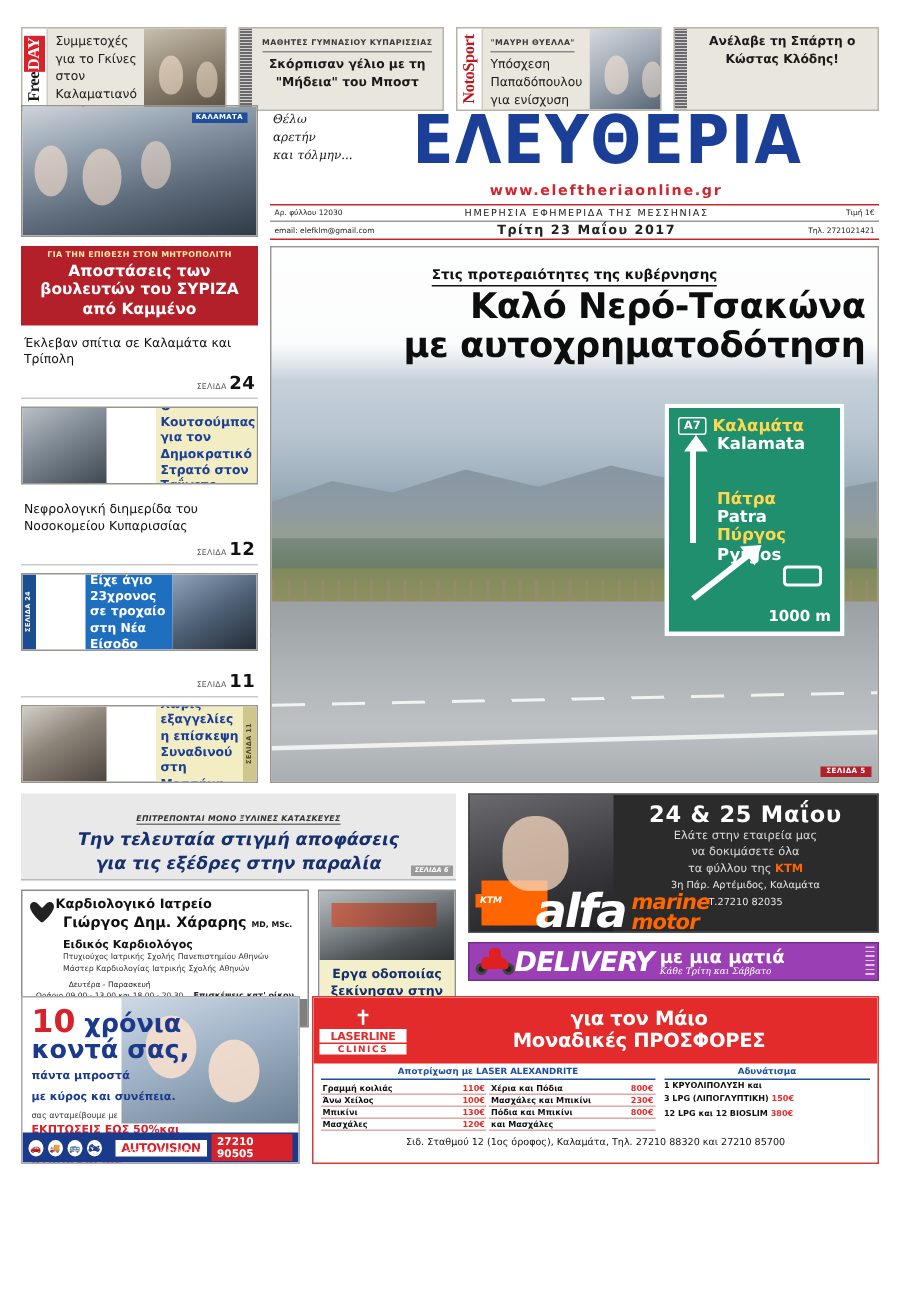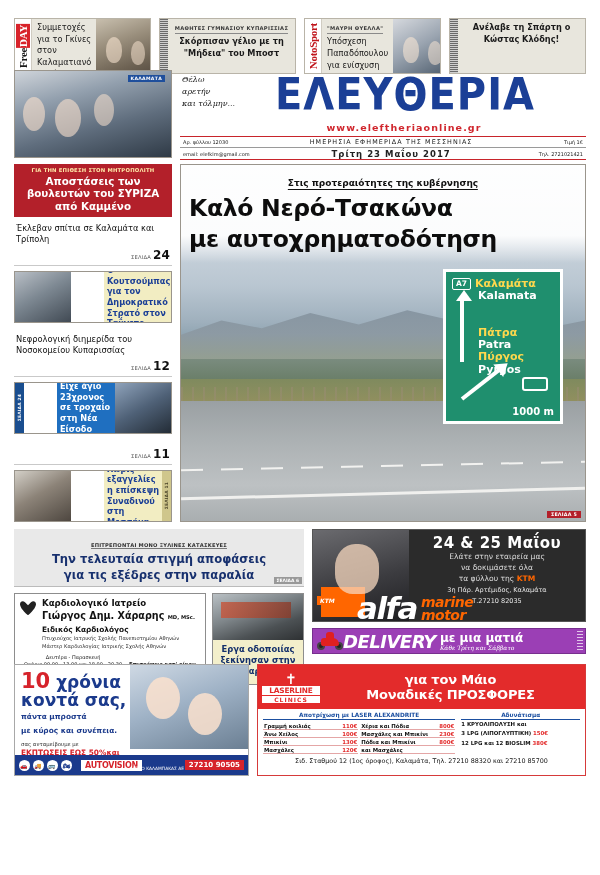--- a/index.html
+++ b/index.html
@@ -127,22 +127,22 @@
   .guardrail { position:absolute; left:0; bottom:92px; width:100%; height:10px;
       background: linear-gradient(180deg,#d6d8d6 0%,#9fa3a2 50%,#cfd2d0 100%); opacity:.95; }
   .fence { position:absolute; left:0; bottom:100px; width:100%; height:34px;
       background: repeating-linear-gradient(90deg, rgba(150,140,110,.85) 0 2px, transparent 2px 11px); opacity:.8; }
 
   .headline-wrap { position: absolute; left: 0; top: 0; width: 100%; padding: 6px 8px 10px;
       background: linear-gradient(180deg,rgba(255,255,255,.96) 0%,rgba(255,255,255,.93) 72%,rgba(255,255,255,0) 100%); }
   .hl-kicker { text-align: center; font-size: 9px; font-weight: bold; color: #111;
       border-bottom: 1.5px solid #111; display: inline-block; position: relative; left: 50%;
       transform: translateX(-50%); padding-bottom: 1px; }
-  .hl-main { text-align: left; font-size: 23.5px; font-weight: bold; line-height: 1.12; color: #0d0d0d;
-      margin-top: 5px; letter-spacing: -.3px; }
+  .hl-main { text-align: right; font-size: 23.5px; font-weight: bold; line-height: 1.12; color: #0d0d0d;
+      margin-top: 0; letter-spacing: -.3px; }
 
   .roadsign { position: absolute; right: 22px; top: 104px; width: 120px;
       background: #1f8f6e; border: 3px solid #fff; padding: 6px 6px 4px; }
   .rs-row { display: flex; align-items: center; gap: 4px; }
   .rs-badge { border: 1.5px solid #fff; color: #fff; font-size: 7.5px; font-weight: bold;
       padding: 0 3px; border-radius: 2px; line-height: 1.35; }
   .rs-gr { color: #ffd84d; font-weight: bold; font-size: 11px; line-height: 1.12; }
   .rs-en { color: #fff; font-weight: bold; font-size: 11px; line-height: 1.12; }
   .rs-arrow-up { position: absolute; left: 14px; top: 26px; width: 0; height: 64px;
       border-left: 4px solid #fff; }
@@ -156,30 +156,30 @@
       border: 2px solid #fff; border-radius: 3px; }
   .rs-dist { text-align: right; color: #fff; font-weight: bold; font-size: 10px; margin-top: 30px; }
   .rs-block2 { margin-top: 24px; padding-left: 26px; }
   .page-badge { position: absolute; right: 4px; bottom: 3px; background: #b3202a; color: #fff;
       font-size: 4.8px; font-weight: bold; padding: 1px 4px; letter-spacing: .2px; }
 
   
   .midrow { display: flex; gap: 8px; margin-top: 7px; height: 128px; }
   .mid-left { width: 290px; flex: none; }
   .mid-right { flex: 1; }
-  .gray-strip { background: #e9e9e9; border-bottom: 1px solid #bbb; text-align: center; padding: 3px 0 4px; position: relative; }
+  .gray-strip { background: #e9e9e9; border-bottom: 1px solid #bbb; text-align: center; padding: 3px 0 4px; position: relative; font-style: italic; }
   .gs-k { font-size: 5.2px; font-weight: bold; color: #333; border-bottom: 1px solid #777; display: inline-block; letter-spacing:.2px;}
   .gs-t { font-size: 11.6px; font-weight: bold; color: #17306e; line-height: 1.18; margin-top: 2px; }
   .gs-badge { position: absolute; right: 2px; bottom: 2px; background: #999; color: #fff; font-size: 4.4px; padding: 1px 3px; font-weight: bold; }
 
   .midcards { display: flex; gap: 6px; margin-top: 6px; height: 92px; }
   .cardio { flex: 1; border: 1px solid #8d8d8d; background: #fff; padding: 4px 5px; position: relative; }
   .cardio .heart { width: 16px; height: 15px; background: #222; position: absolute; left: 5px; top: 6px;
       clip-path: path("M8 15 C 2 10, 0 6, 0 4 C 0 1, 3 0, 5 2 L 8 5 L 11 2 C 13 0, 16 1, 16 4 C 16 6, 14 10, 8 15 Z"); }
-  .cardio .c1 { font-size: 8.6px; font-weight: bold; color: #111; padding-left: 22px; line-height:1.3; }
+  .cardio .c1 { font-size: 8.6px; font-weight: bold; color: #111; padding-left: 17px; line-height:1.3; }
   .cardio .c2 { font-size: 9.6px; font-weight: bold; color: #111; padding-left: 22px; line-height:1.25; }
   .cardio .c2 small { font-size: 5.2px; }
   .cardio .c3 { font-size: 7.4px; font-weight: bold; color: #111; padding-left: 22px; margin-top: 3px; }
   .cardio .c4 { font-size: 5.2px; color: #333; padding-left: 22px; line-height: 1.55; }
   .cardio .hrs { display: flex; justify-content: space-between; align-items: center; margin-top: 4px; padding: 0 4px; }
   .cardio .hrs .l { font-size: 5px; color: #222; text-align: center; line-height: 1.5; }
   .cardio .hrs .r { font-size: 5.4px; font-weight: bold; color: #222; text-align: center; line-height: 1.4; }
   .cardio .foot { position:absolute; left:0; right:0; bottom:0; background:#7f7f7f; color:#fff;
       font-size: 4.9px; padding: 2px 5px; display:flex; justify-content:space-between; line-height:1.5; }
   .cardio .foot b { color:#fff; }
@@ -216,21 +216,21 @@
   .dl-scooter .rider { position: absolute; left: 9px; bottom: 9px; width: 8px; height: 9px; background: #e02020; border-radius: 3px 3px 0 0; }
   .dl-word { font-size: 18px; font-weight: bold; color: #fff; letter-spacing: -.5px; font-style: italic; }
   .dl-sub { margin-left: 4px; color: #fff; }
   .dl-sub .s1 { font-size: 12px; font-weight: bold; line-height: 1; }
   .dl-sub .s2 { font-size: 6px; font-style: italic; font-family: "DejaVu Serif", serif; }
   .dl-rail { position:absolute; right:2px; top:2px; bottom:2px; width:6px;
       background: repeating-linear-gradient(180deg,#fff 0 1px, transparent 1px 3px); opacity:.7; }
 
   
   .botrow { display: flex; gap: 8px; margin-top: 7px; height: 112px; }
-  .autovision { width: 235px; flex: none; border: 1px solid #a8a8a8; background: #fff; position: relative; overflow: hidden; }
+  .autovision { width: 186px; flex: none; border: 1px solid #a8a8a8; background: #fff; position: relative; overflow: hidden; }
   .av-photo { position: absolute; right: 0; top: 0; width: 118px; height: 84px;
       background: linear-gradient(160deg,#cfd9e4 0%,#9fb2c6 45%,#6b7f93 100%); }
   .av-photo::after { content:""; position:absolute; left:16px; top:12px; width:34px;height:42px;border-radius:50%;
       background:rgba(252,226,206,.85); box-shadow: 42px 16px 0 0 rgba(252,226,206,.85); }
   .av-body { position: relative; padding: 6px 6px; width: 128px; }
   .av-10 { font-size: 17px; font-weight: bold; color: #1b3a8c; line-height: 1; }
   .av-10 .num { color: #d6232b; font-size: 21px; }
   .av-2 { font-size: 7.4px; color: #1b3a8c; font-weight: bold; line-height: 1.42; margin-top: 3px; }
   .av-3 { font-size: 5.4px; color: #333; margin-top: 4px; line-height: 1.5; }
   .av-4 { font-size: 7.4px; font-weight: bold; color: #d6232b; line-height: 1.4; }

